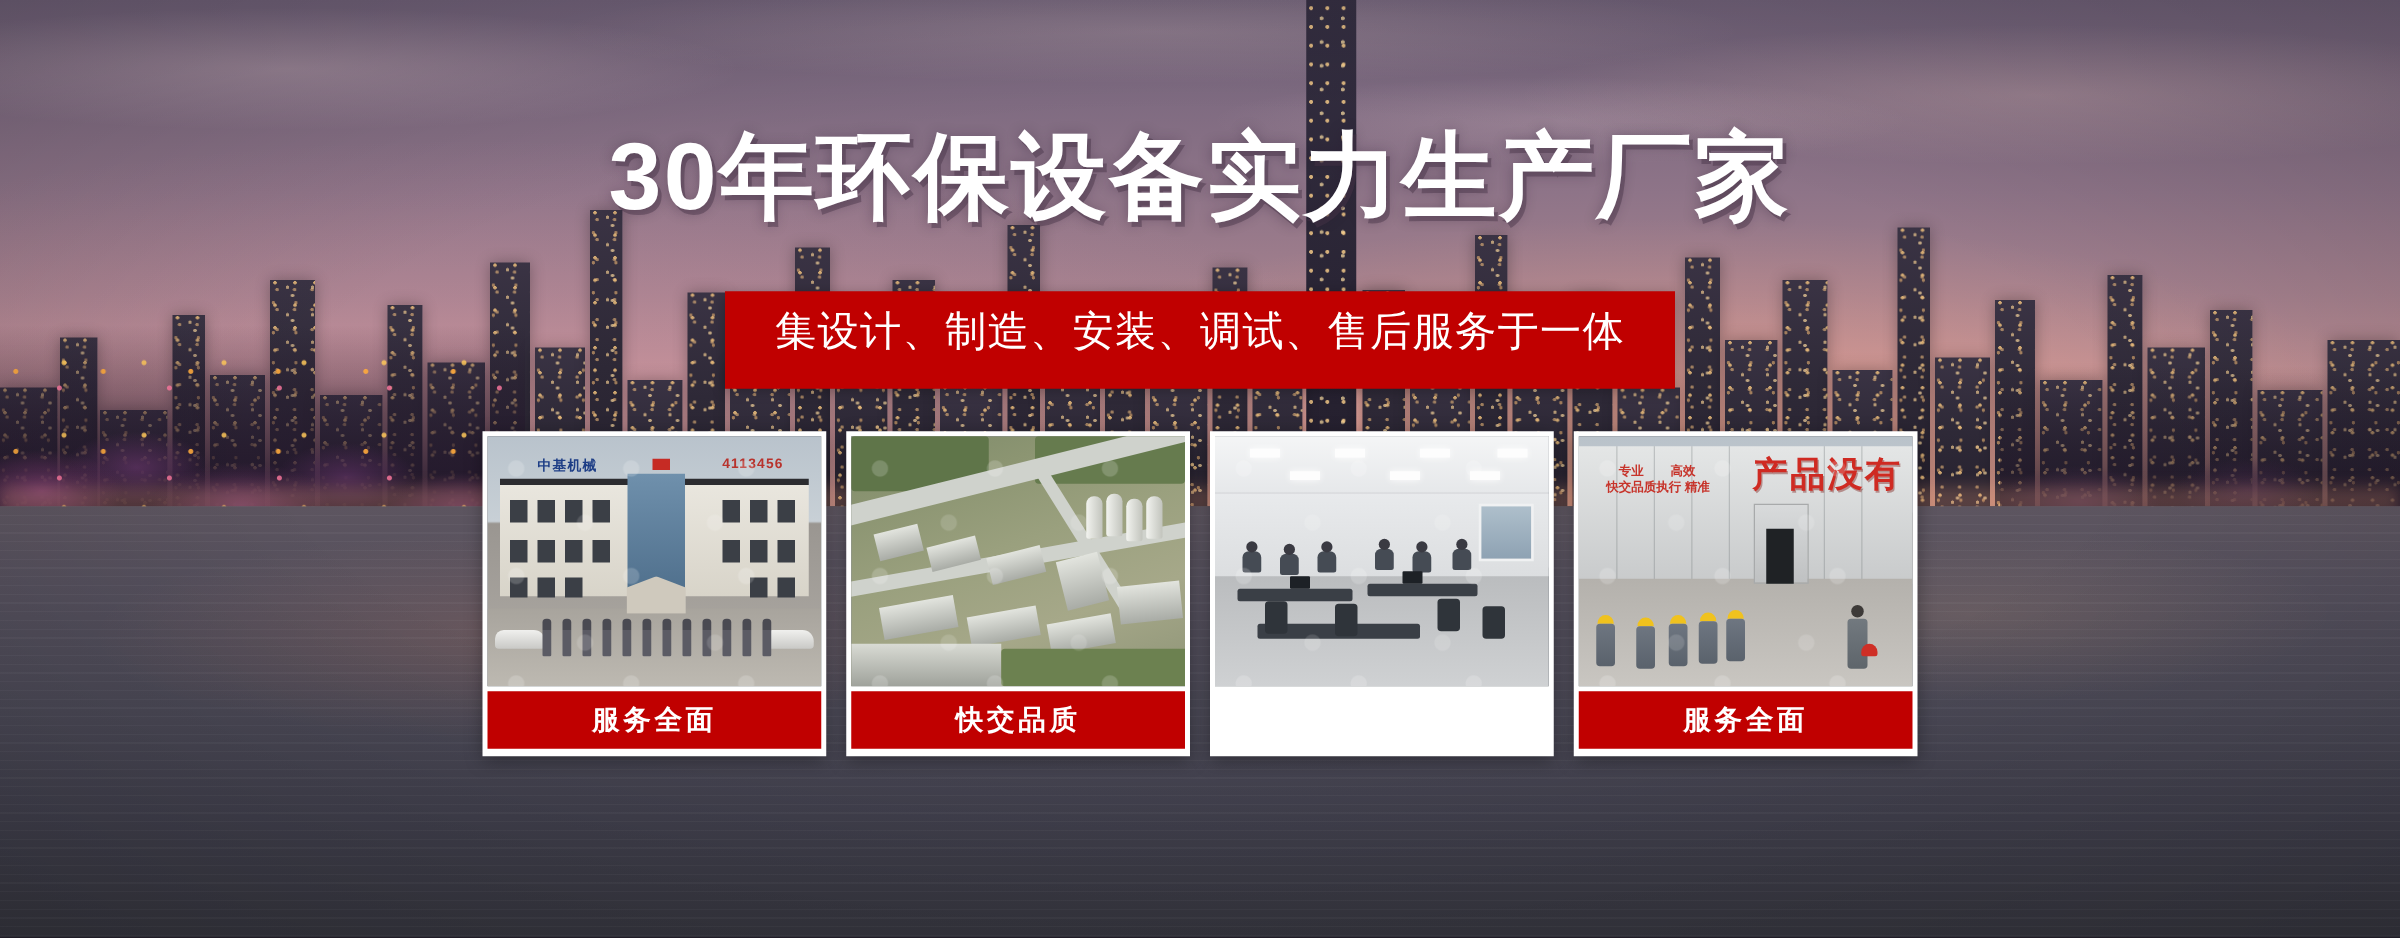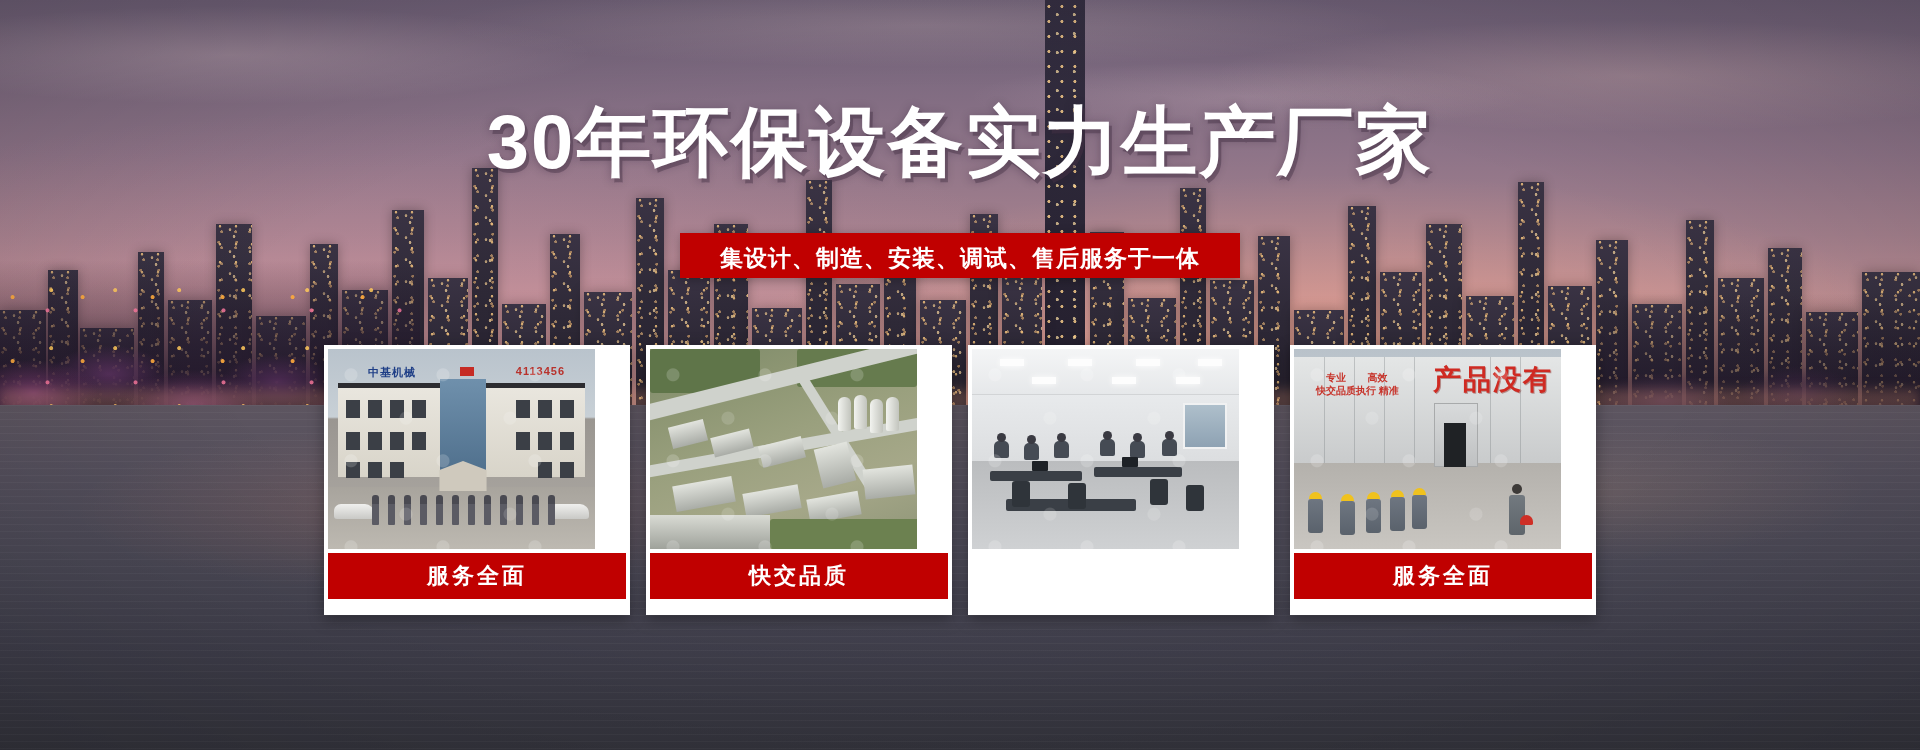--- a/index.html
+++ b/index.html
@@ -115,35 +115,35 @@
     font-size:76px; font-weight:bold; color:#ffffff;
     letter-spacing:2px; line-height:1;
     text-shadow:3px 4px 0 rgba(70,50,70,.45), 0 2px 10px rgba(40,25,45,.35);
   }
 
   .subtitle-wrap { position:absolute; top:233px; left:0; right:0; text-align:center; }
   .subtitle {
     display:inline-block;
     background:#c00000;
     color:#ffffff;
-    font-size:23px; font-weight:bold;
+    font-size:33px; font-weight:normal;
     letter-spacing:1px;
-    padding:10px 40px 4px;
+    padding:10px 40px 23px;
     box-shadow:0 2px 10px rgba(0,0,0,.28);
   }
 
   
   .cards {
     position:absolute; top:345px; left:0; right:0;
     display:flex; justify-content:center; gap:16px;
   }
   .card {
-    width:306px;
+    width:275px;
     background:#fff;
-    padding:4px 4px 12px 4px;
+    padding:4px 4px 2px 4px;
     box-shadow:0 4px 14px rgba(0,0,0,.35);
   }
   .card-photo {
     position:relative; width:267px; height:200px; overflow:hidden;
     background:#6a6f76;
   }
   .card-label {
     height:46px; line-height:46px; text-align:center;
     background:#c00000; color:#fff;
     font-size:22px; font-weight:bold; letter-spacing:3px;

